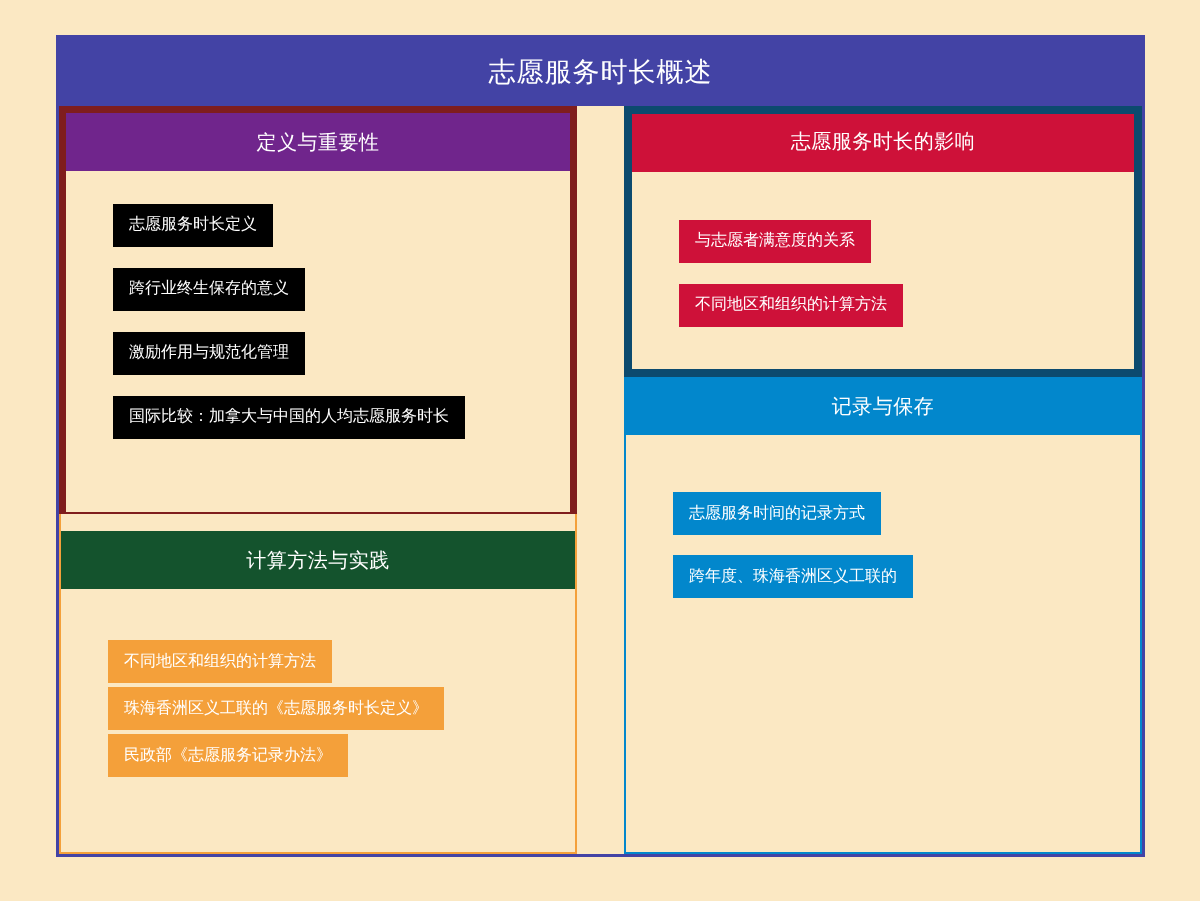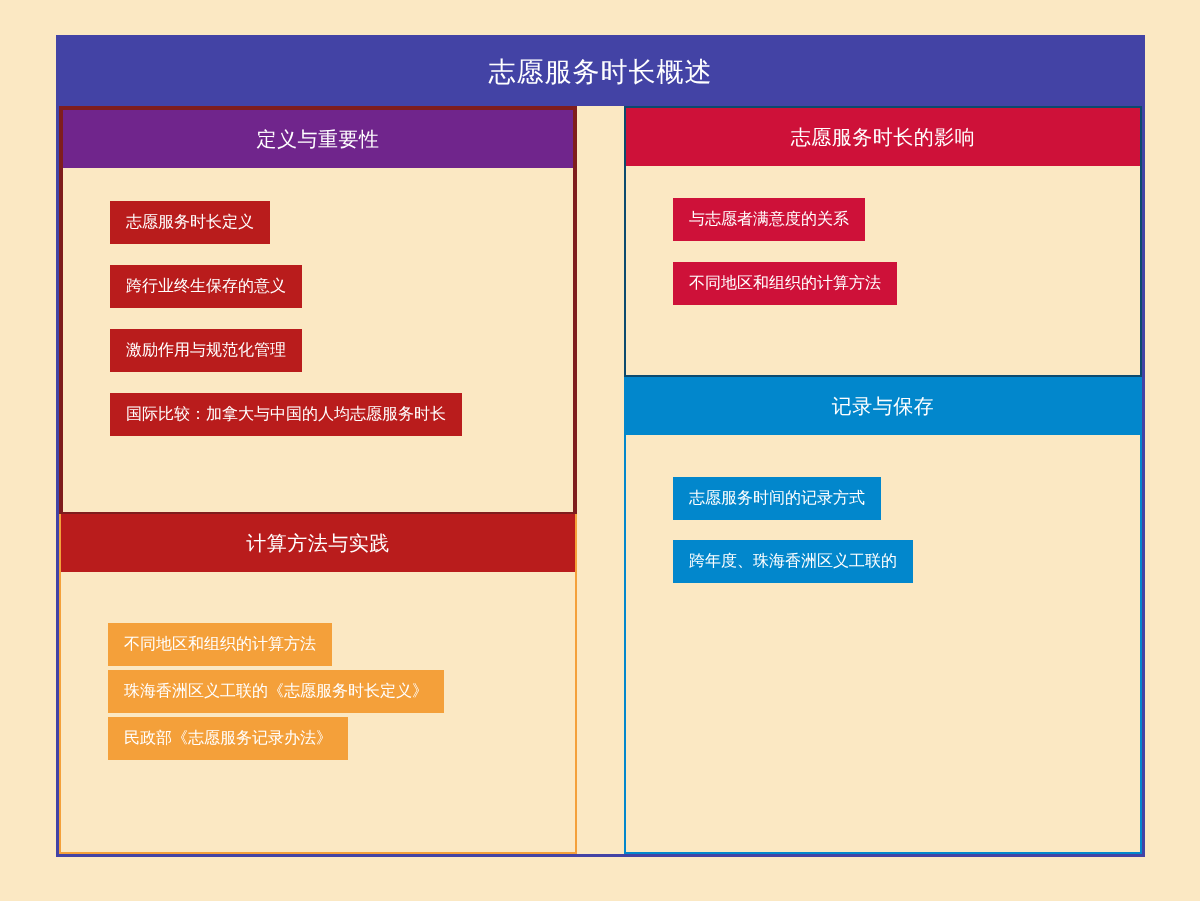--- a/index.html
+++ b/index.html
@@ -95,41 +95,41 @@
   .chip {
     display: inline-block;
     color: #ffffff;
     font-size: 16px;
     line-height: 1;
     padding: 13px 16px 14px 16px;
     white-space: nowrap;
   }
 
   
-  .sec-purple            { flex: 0 0 408px; border: 4px solid #7f1d1d; border-bottom-width: 2px; }
+  .sec-purple            { flex: 0 0 408px; border: 7px solid #7f1d1d; border-bottom-width: 2px; }
   .sec-purple .section-header { background: #70258c; }
-  .sec-purple .chip      { background: #b91c1c; }
+  .sec-purple .chip      { background: #000000; font-family: Liberation Mono, monospace; }
 
   
   .sec-orange            { flex: 1 1 auto; border: 2px solid #f4a03a; border-top: none; }
-  .sec-orange .section-header { background: #b91c1c; }
+  .sec-orange .section-header { background: #14532d; margin-top: 17px; }
   .sec-orange .chip      { background: #f4a03a; }
   .sec-orange .section-body { padding-top: 51px; gap: 4px; }
 
   
-  .sec-red               { flex: 0 0 271px; border: 2px solid #0c4a6e; }
+  .sec-red               { flex: 0 0 271px; border: 8px solid #0c4a6e; font-family: Liberation Mono, monospace; }
   .sec-red .section-header { background: #ce1139; }
   .sec-red .chip         { background: #ce1139; }
-  .sec-red .section-body { padding-top: 32px; gap: 21px; }
+  .sec-red .section-body { padding-top: 48px; gap: 21px; }
 
   
   .sec-blue              { flex: 1 1 auto; border: 2px solid #0287cc; border-top: none; }
   .sec-blue .section-header { background: #0287cc; }
   .sec-blue .chip        { background: #0287cc; }
-  .sec-blue .section-body { padding-top: 42px; gap: 20px; }
+  .sec-blue .section-body { padding-top: 57px; gap: 20px; }
 </style>
 </head>
 <body>
 
 <div id="root">
 
   <div class="board">
 
     <div class="title-bar">志愿服务时长概述</div>
 

